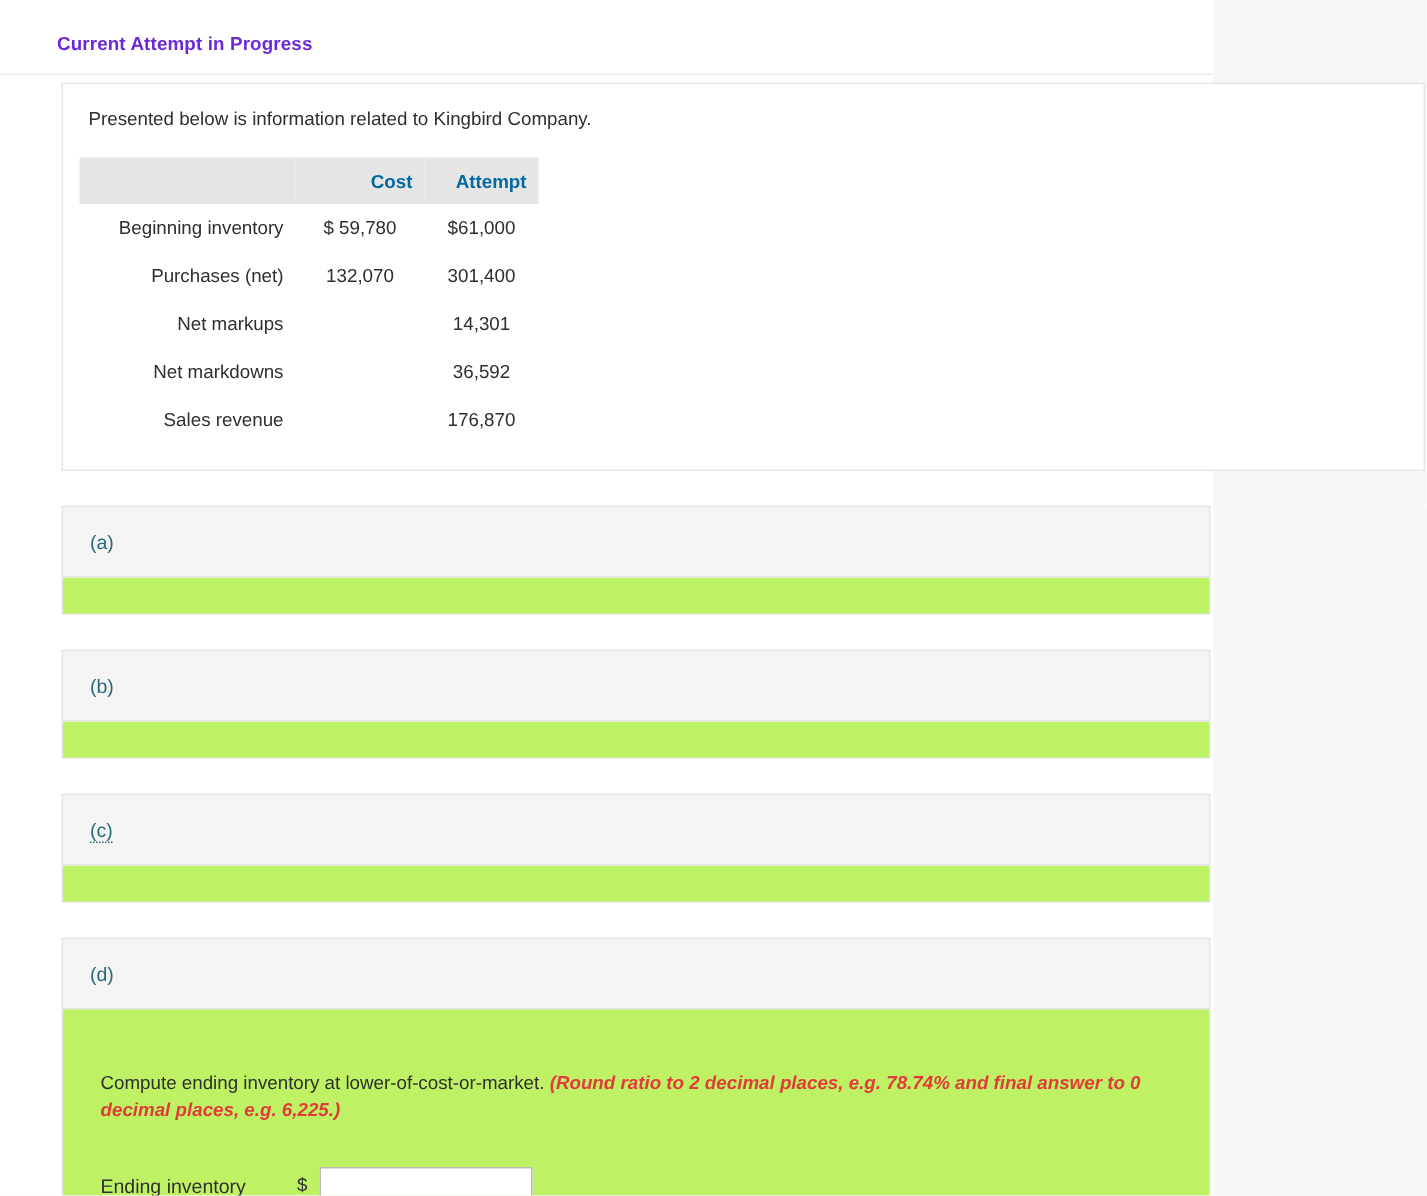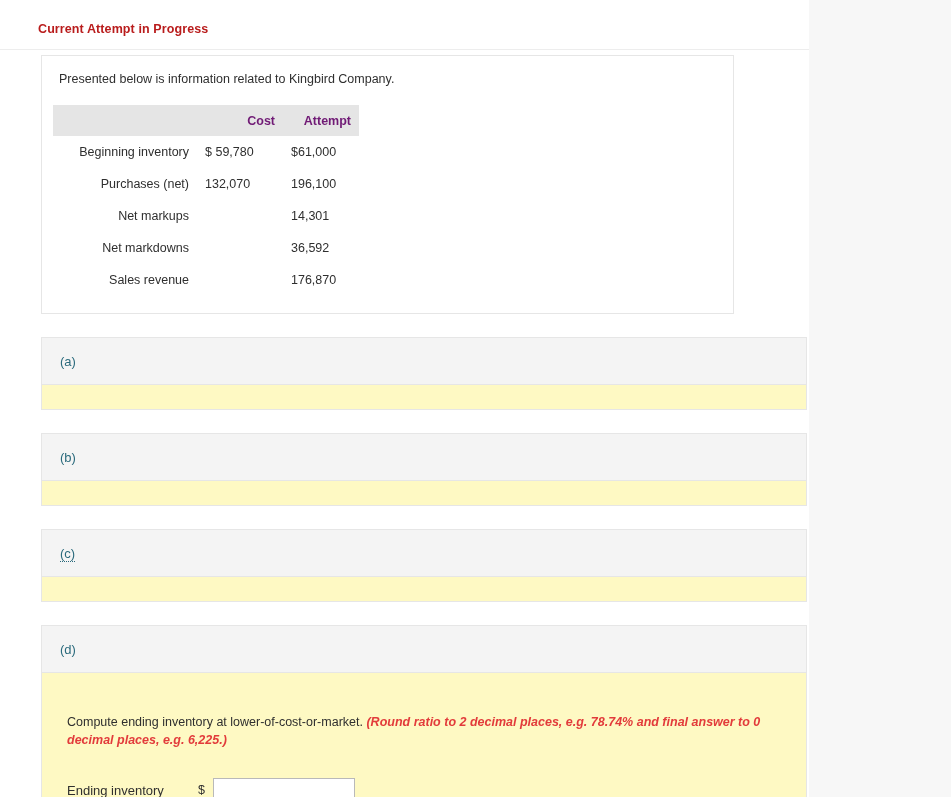--- a/index.html
+++ b/index.html
@@ -43,38 +43,38 @@
     background: #ffffff;
     border-bottom: 1px solid #ededed;
     box-sizing: border-box;
   }
   .attempt-title {
     position: absolute;
     left: 38px;
     top: 22px;
     font-size: 12.5px;
     font-weight: bold;
-    color: #b91c1c;
+    color: #6d28d9;
     letter-spacing: 0.1px;
     white-space: nowrap;
   }
 
   
   .card {
     position: absolute;
     background: #ffffff;
     border: 1px solid #e6e6e6;
     box-sizing: border-box;
   }
 
   
   .info-card {
     left: 41px;
     top: 55px;
-    width: 693px;
+    width: 909px;
     height: 259px;
   }
   .info-text {
     position: absolute;
     left: 17px;
     top: 16px;
     font-size: 12.5px;
     color: #2f2f2f;
     white-space: nowrap;
   }
@@ -85,21 +85,21 @@
     left: 11px;
     top: 49px;
     border-collapse: collapse;
     font-size: 12.5px;
     color: #2f2f2f;
   }
   .data-table th {
     background: #e5e5e5;
     font-weight: bold;
     font-size: 12.5px;
-    color: #701a75;
+    color: #0369a1;
     text-align: right;
     padding: 8px 8px 8px 8px;
     height: 15px;
     box-sizing: content-box;
   }
   .data-table th.blank-head {
     background: #e5e5e5;
     width: 128px;
   }
   .data-table th.col-cost { width: 70px; }
@@ -107,21 +107,21 @@
   .data-table td {
     padding: 9px 8px;
     font-weight: normal;
     white-space: nowrap;
   }
   .data-table td.label {
     text-align: right;
     padding-left: 8px;
   }
   .data-table td.num {
-    text-align: left;
+    text-align: center;
   }
 
   
   .sec {
     position: absolute;
     left: 41px;
     width: 766px;
     border: 1px solid #e6e6e6;
     background: #ffffff;
     box-sizing: border-box;
@@ -139,21 +139,21 @@
     top: 16px;
     font-size: 13px;
     color: #2a6a7c;
   }
   .sec-letter.linked {
     border-bottom: 1px dotted #2a6a7c;
     padding-bottom: 0px;
     cursor: pointer;
   }
   .sec-body {
-    background: #fef9c3;
+    background: #bef264;
     box-sizing: border-box;
   }
 
   .sec-a { top: 337px; }
   .sec-b { top: 433px; }
   .sec-c { top: 529px; }
   .sec-d { top: 625px; }
 
   .sec-a .sec-body,
   .sec-b .sec-body,
@@ -234,21 +234,21 @@
         </thead>
         <tbody>
           <tr>
             <td class="label">Beginning inventory</td>
             <td class="num">$ 59,780</td>
             <td class="num">$61,000</td>
           </tr>
           <tr>
             <td class="label">Purchases (net)</td>
             <td class="num">132,070</td>
-            <td class="num">196,100</td>
+            <td class="num">301,400</td>
           </tr>
           <tr>
             <td class="label">Net markups</td>
             <td class="num"></td>
             <td class="num">14,301</td>
           </tr>
           <tr>
             <td class="label">Net markdowns</td>
             <td class="num"></td>
             <td class="num">36,592</td>

